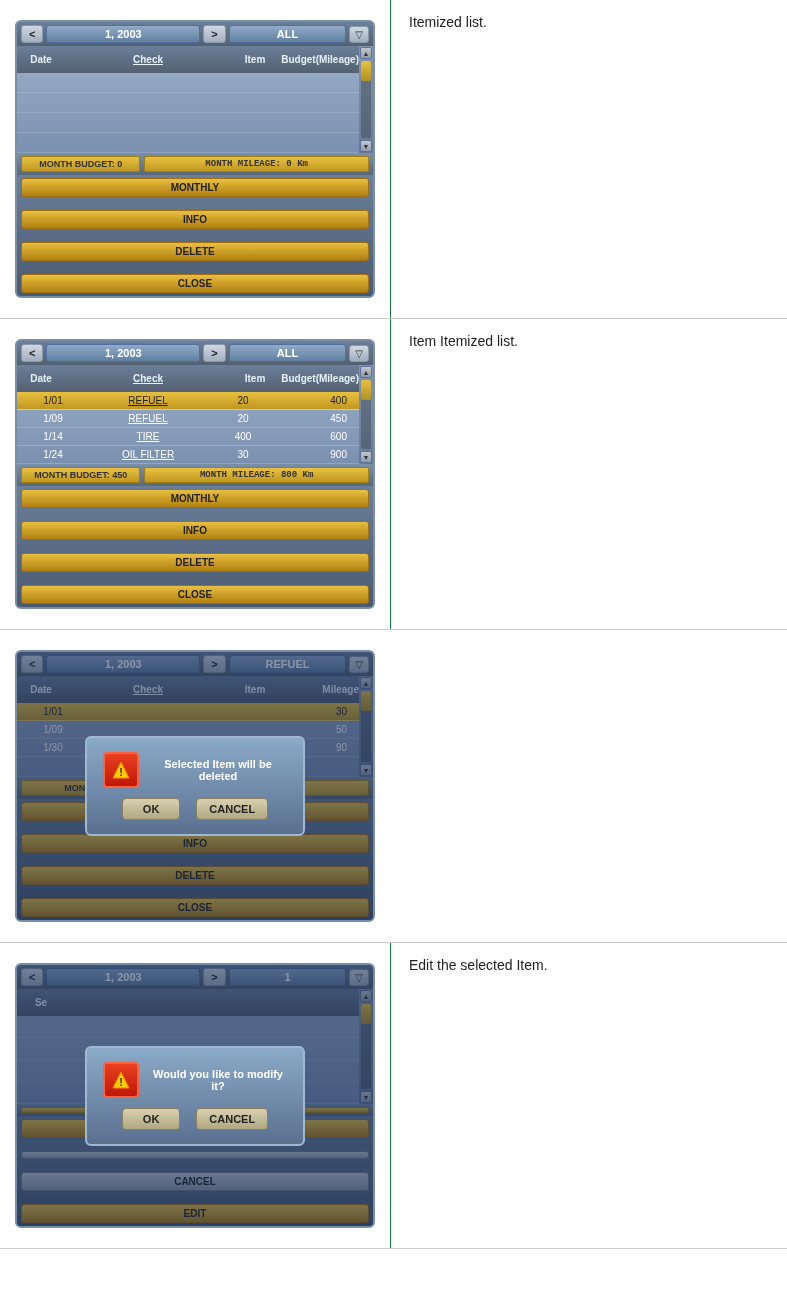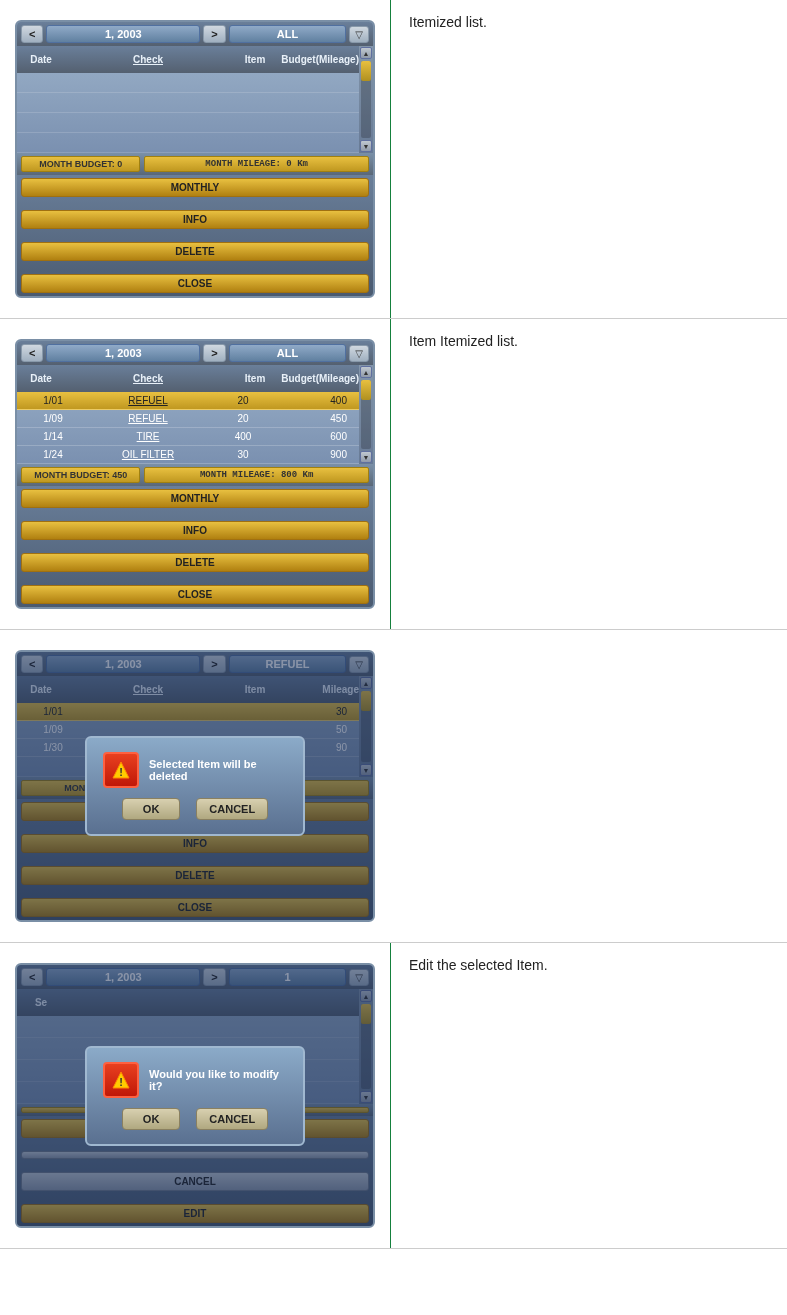--- a/index.html
+++ b/index.html
@@ -281,20 +281,21 @@
       justify-content: center;
       font-size: 18px;
       color: #fff;
       flex-shrink: 0;
     }
 
     .modal-text {
       color: #fff;
       font-size: 11px;
       font-weight: bold;
+      text-align: center;
       flex: 1;
     }
 
     .modal-buttons {
       display: flex;
       gap: 16px;
     }
 
     .modal-ok {
       background: linear-gradient(180deg, #d8d0b0 0%, #b0a880 100%);

